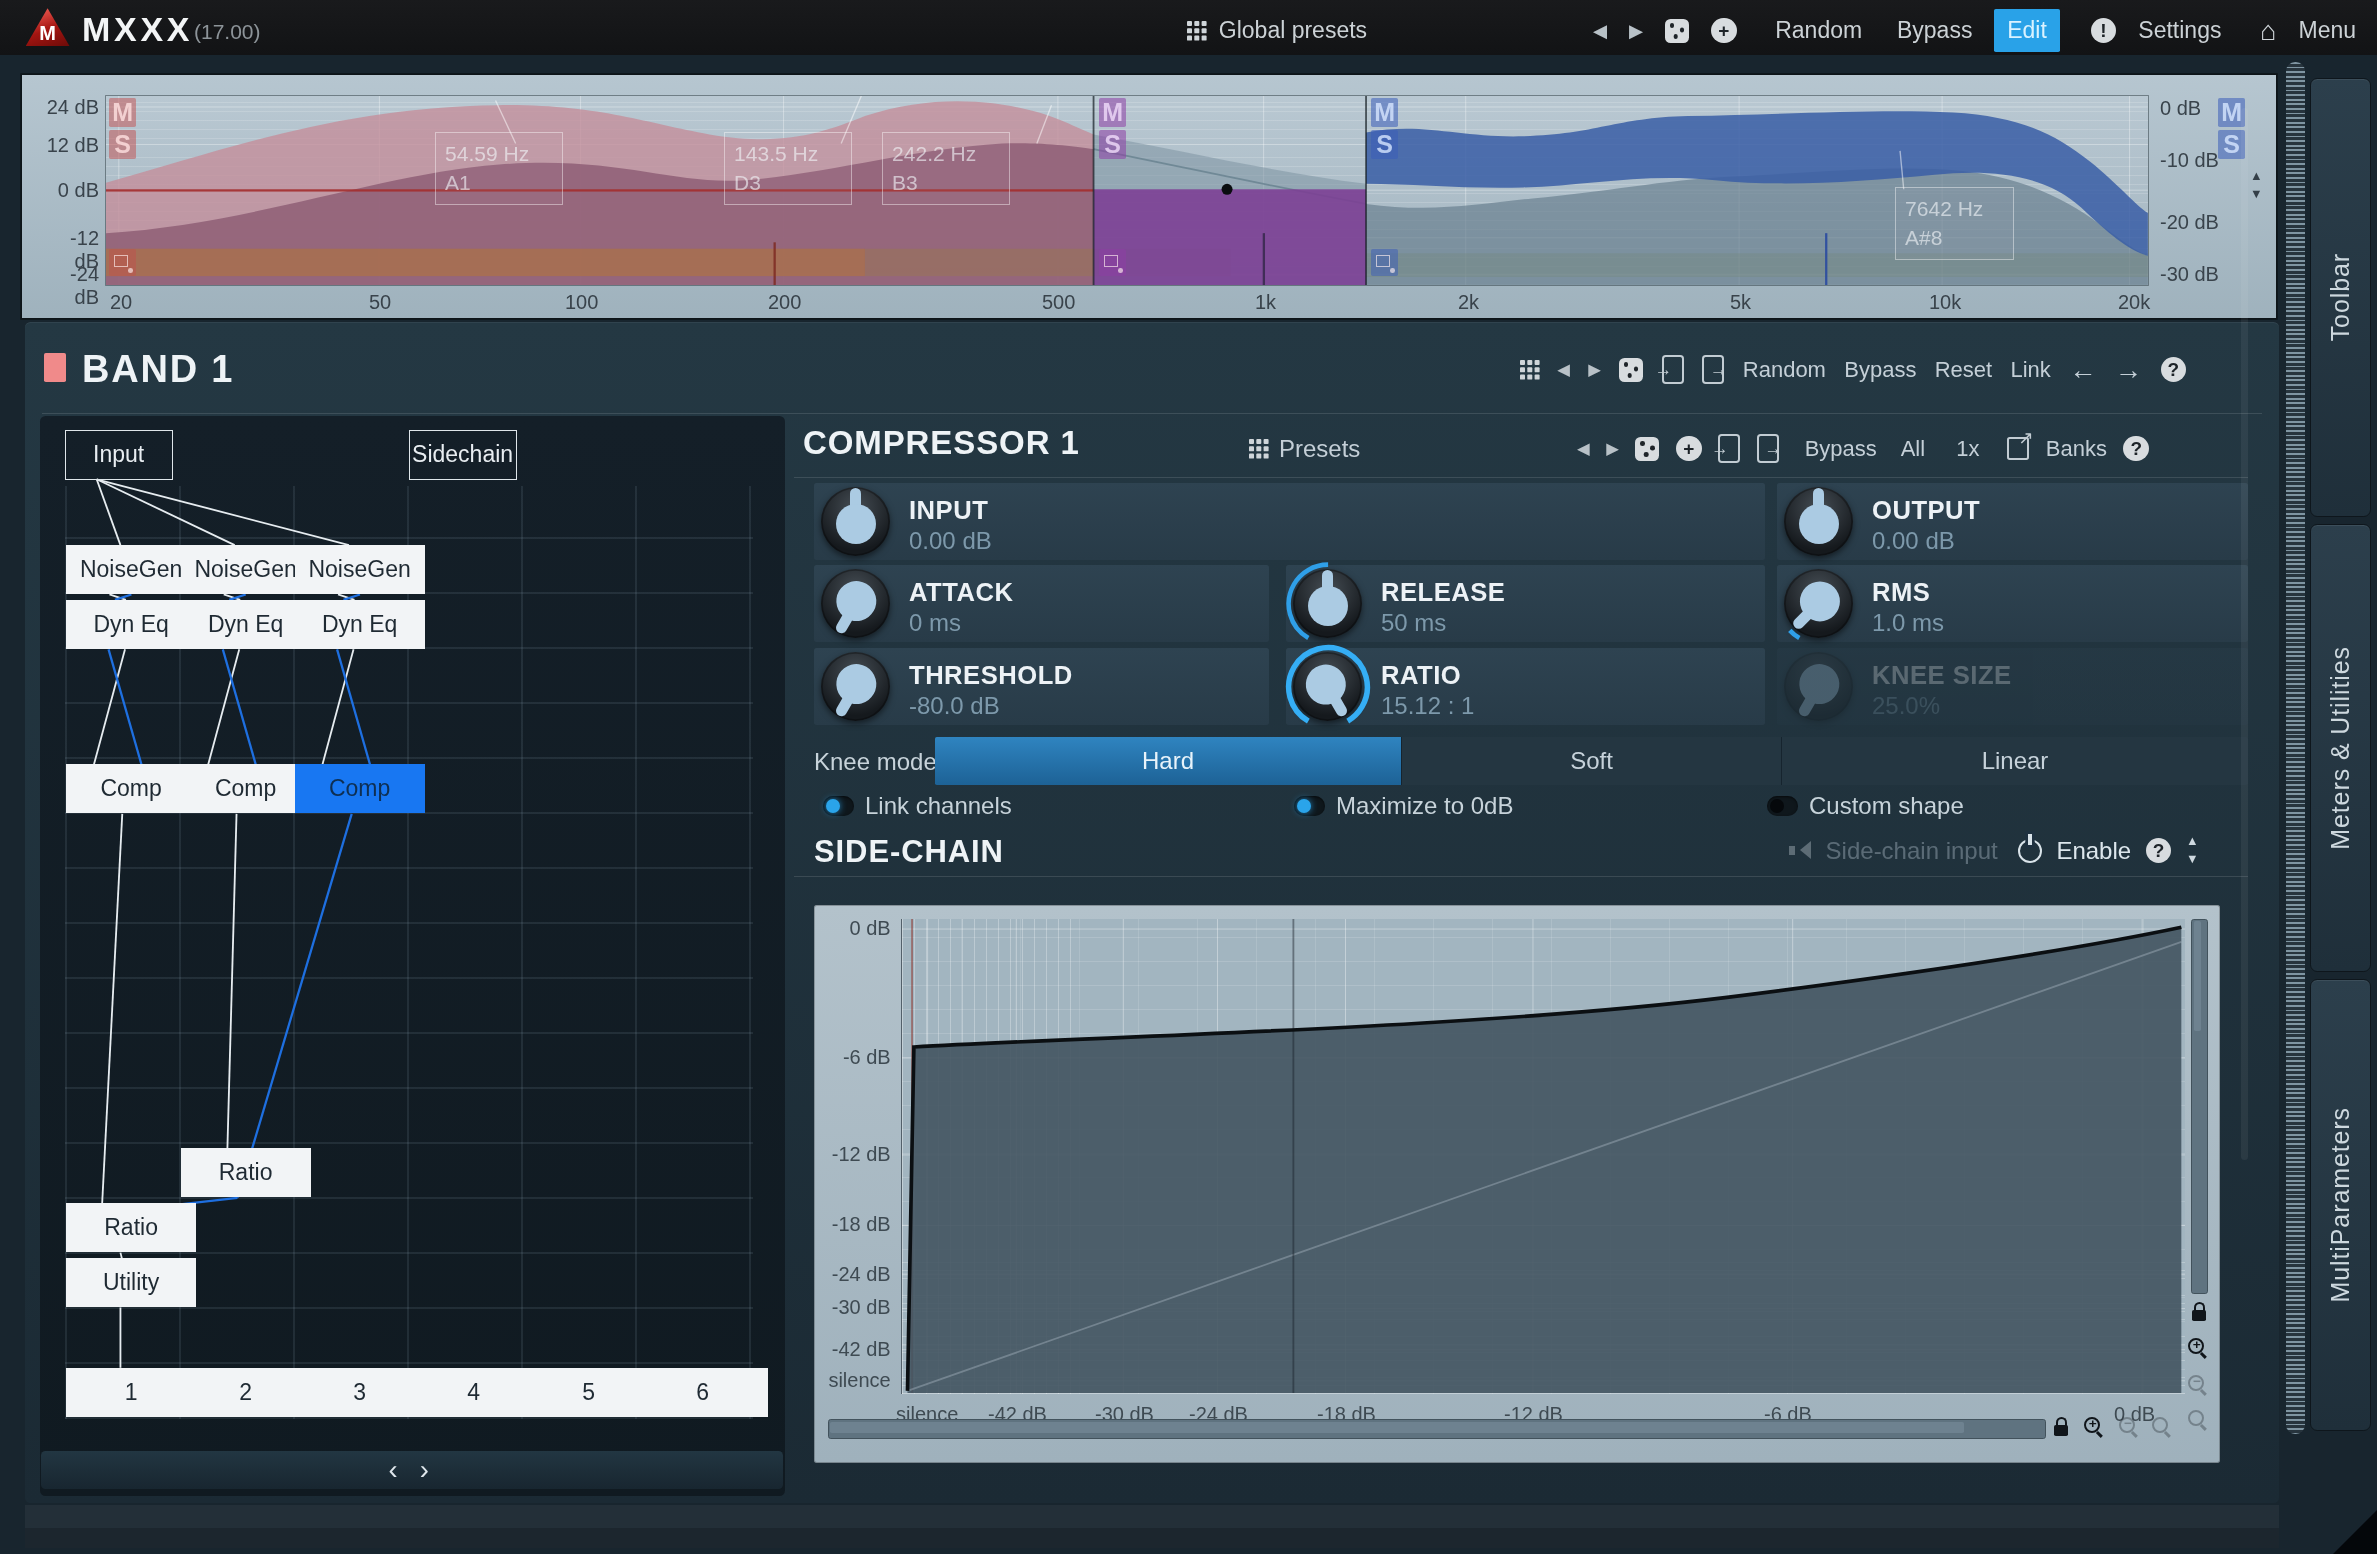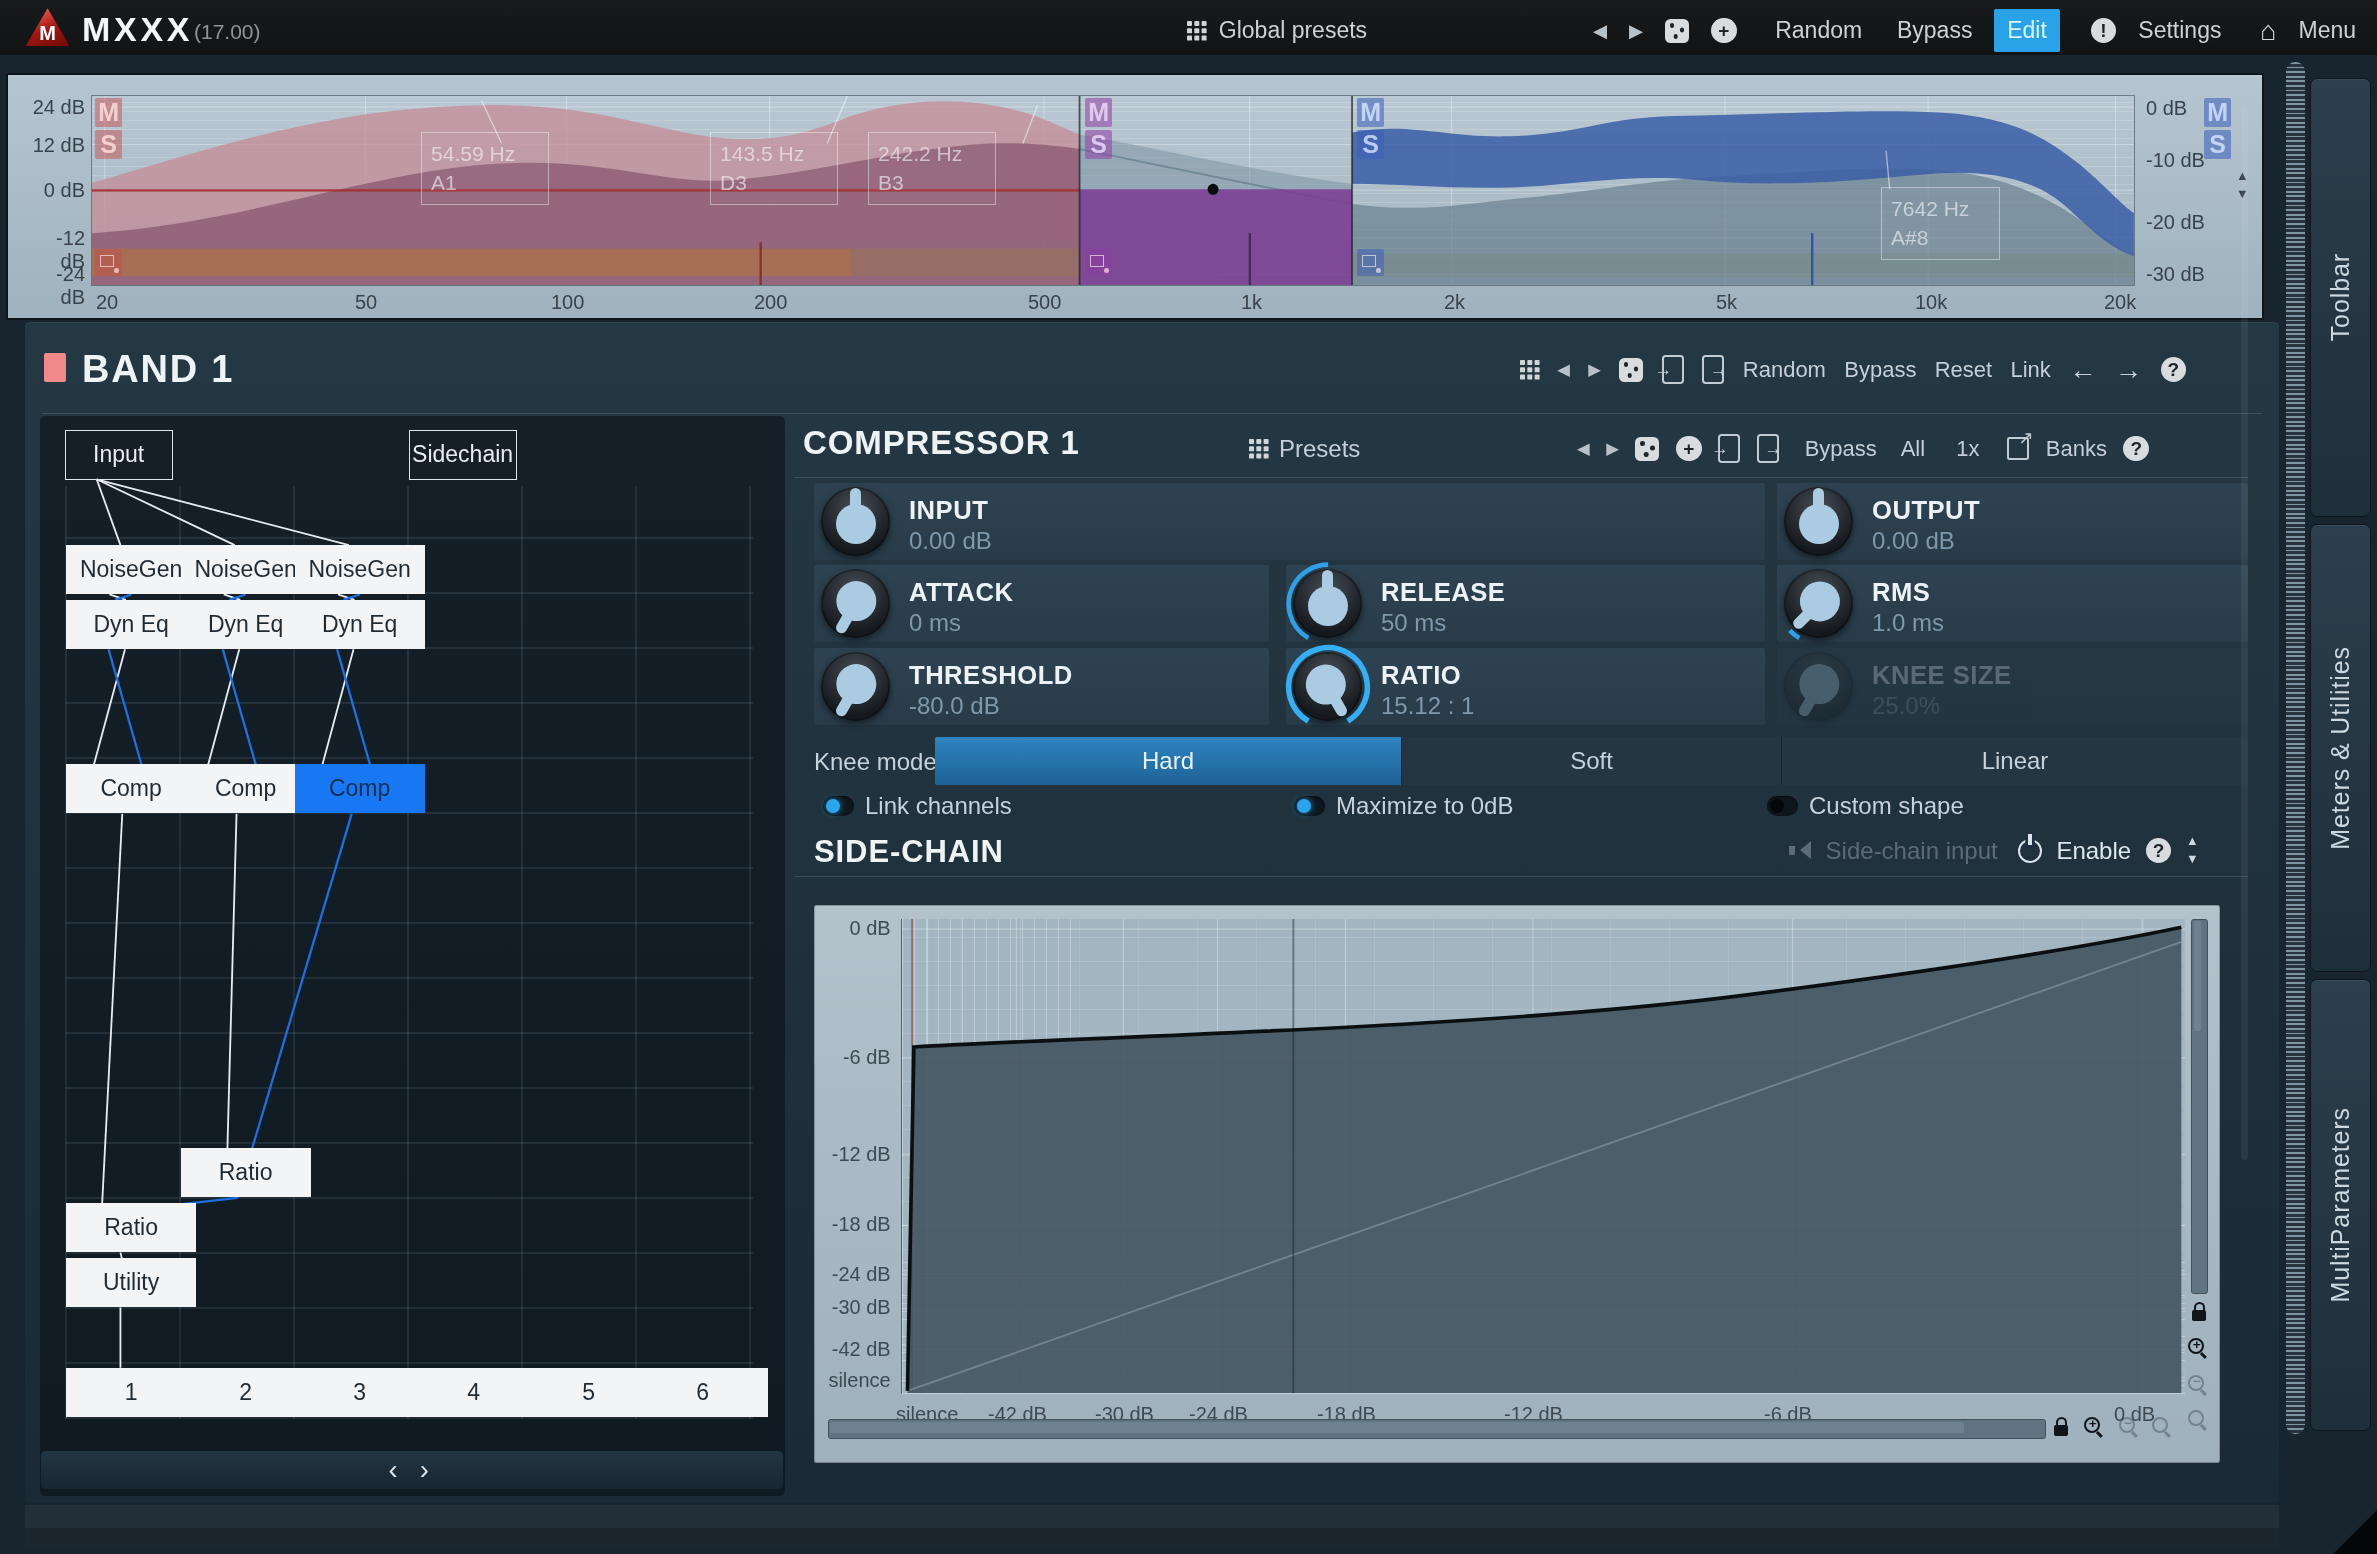--- a/index.html
+++ b/index.html
@@ -29,21 +29,21 @@
   .i-io{width:18.3px;height:25px;border:2.7px solid #c2ccd3;border-radius:3.7px;position:relative;}
   .i-io .arr{position:absolute;font-size:17.4px;color:#c2ccd3;top:1.8px;}
   .i-io.imp .arr{left:-9.1px;}
   .i-io.exp .arr{left:5.5px;}
   .i-ext{width:18.3px;height:18.3px;border:2.7px solid #c2ccd3;border-radius:2.7px;position:relative;}
   .i-ext .arr{position:absolute;right:-6.4px;top:-12px;font-size:18.3px;color:#c2ccd3;background:transparent;}
   .i-home{font-size:27.4px;color:#cfd5d9;line-height:1;}
   
   .backdrop{position:absolute;left:0;top:55px;width:2377px;height:1500px;background:#18252e;}
   
-  .eq{position:absolute;left:8px;top:75px;width:2254px;height:243px;
+  .eq{position:absolute;left:22px;top:75px;width:2254px;height:243px;
       background:linear-gradient(180deg,#b6c6d0,#9fb2bd);box-shadow:0 0 0 1.8px #0d1418;}
   .eq-plot{position:absolute;left:84px;top:21px;width:2042px;height:189px;
       background:linear-gradient(180deg,#b9c8d2,#a3b5c0);box-shadow:0 0 0 0.9px rgba(40,52,60,.55);}
   .eq-plot .minor{position:absolute;inset:0;
       background-image:repeating-linear-gradient(0deg,rgba(255,255,255,.16) 0 0.9px,transparent 0.9px 9.1px);}
   .eq-svg{position:absolute;inset:0;}
   .eq-tick{position:absolute;font-size:20px;color:#39434b;}
   .eq-tick.r{text-align:right;width:55px;}
   .ms{position:absolute;width:27.4px;height:29px;display:flex;align-items:center;justify-content:center;
       font-size:25px;font-weight:bold;border-radius:1.8px;}

